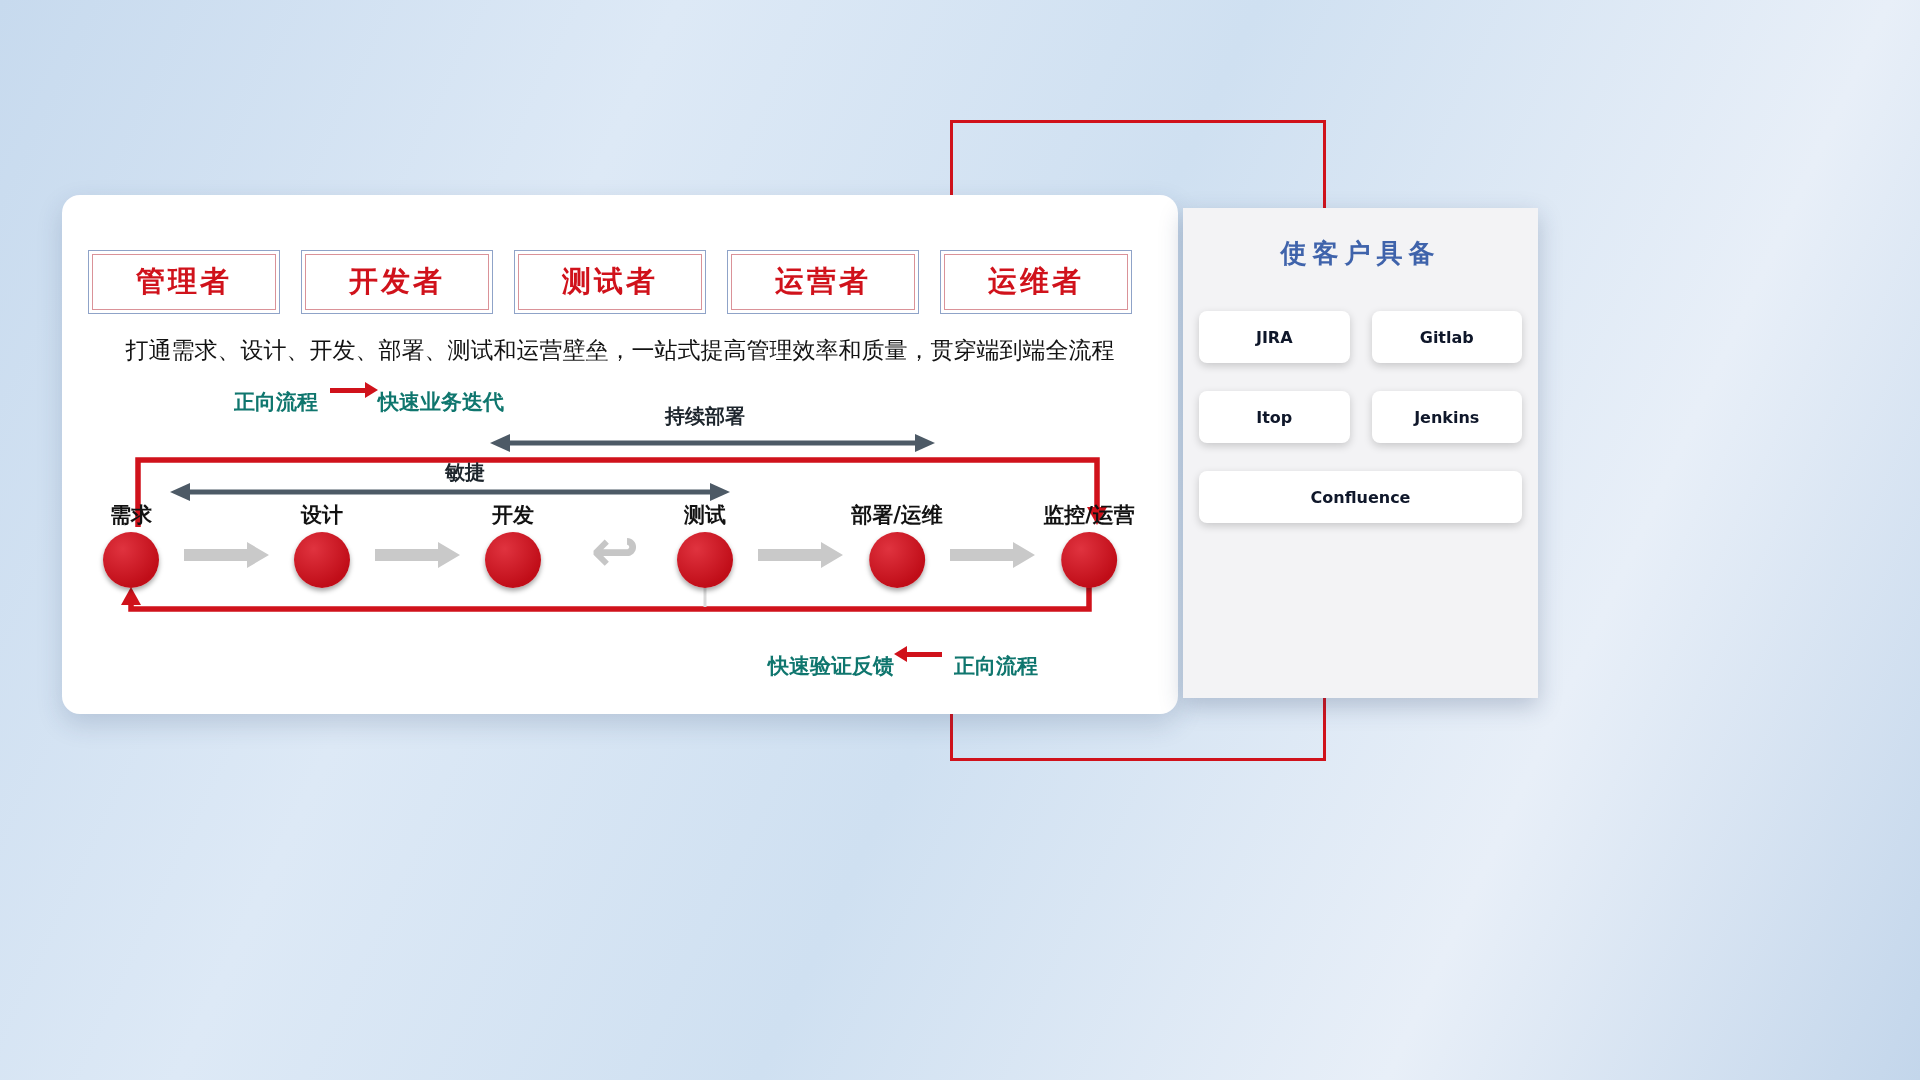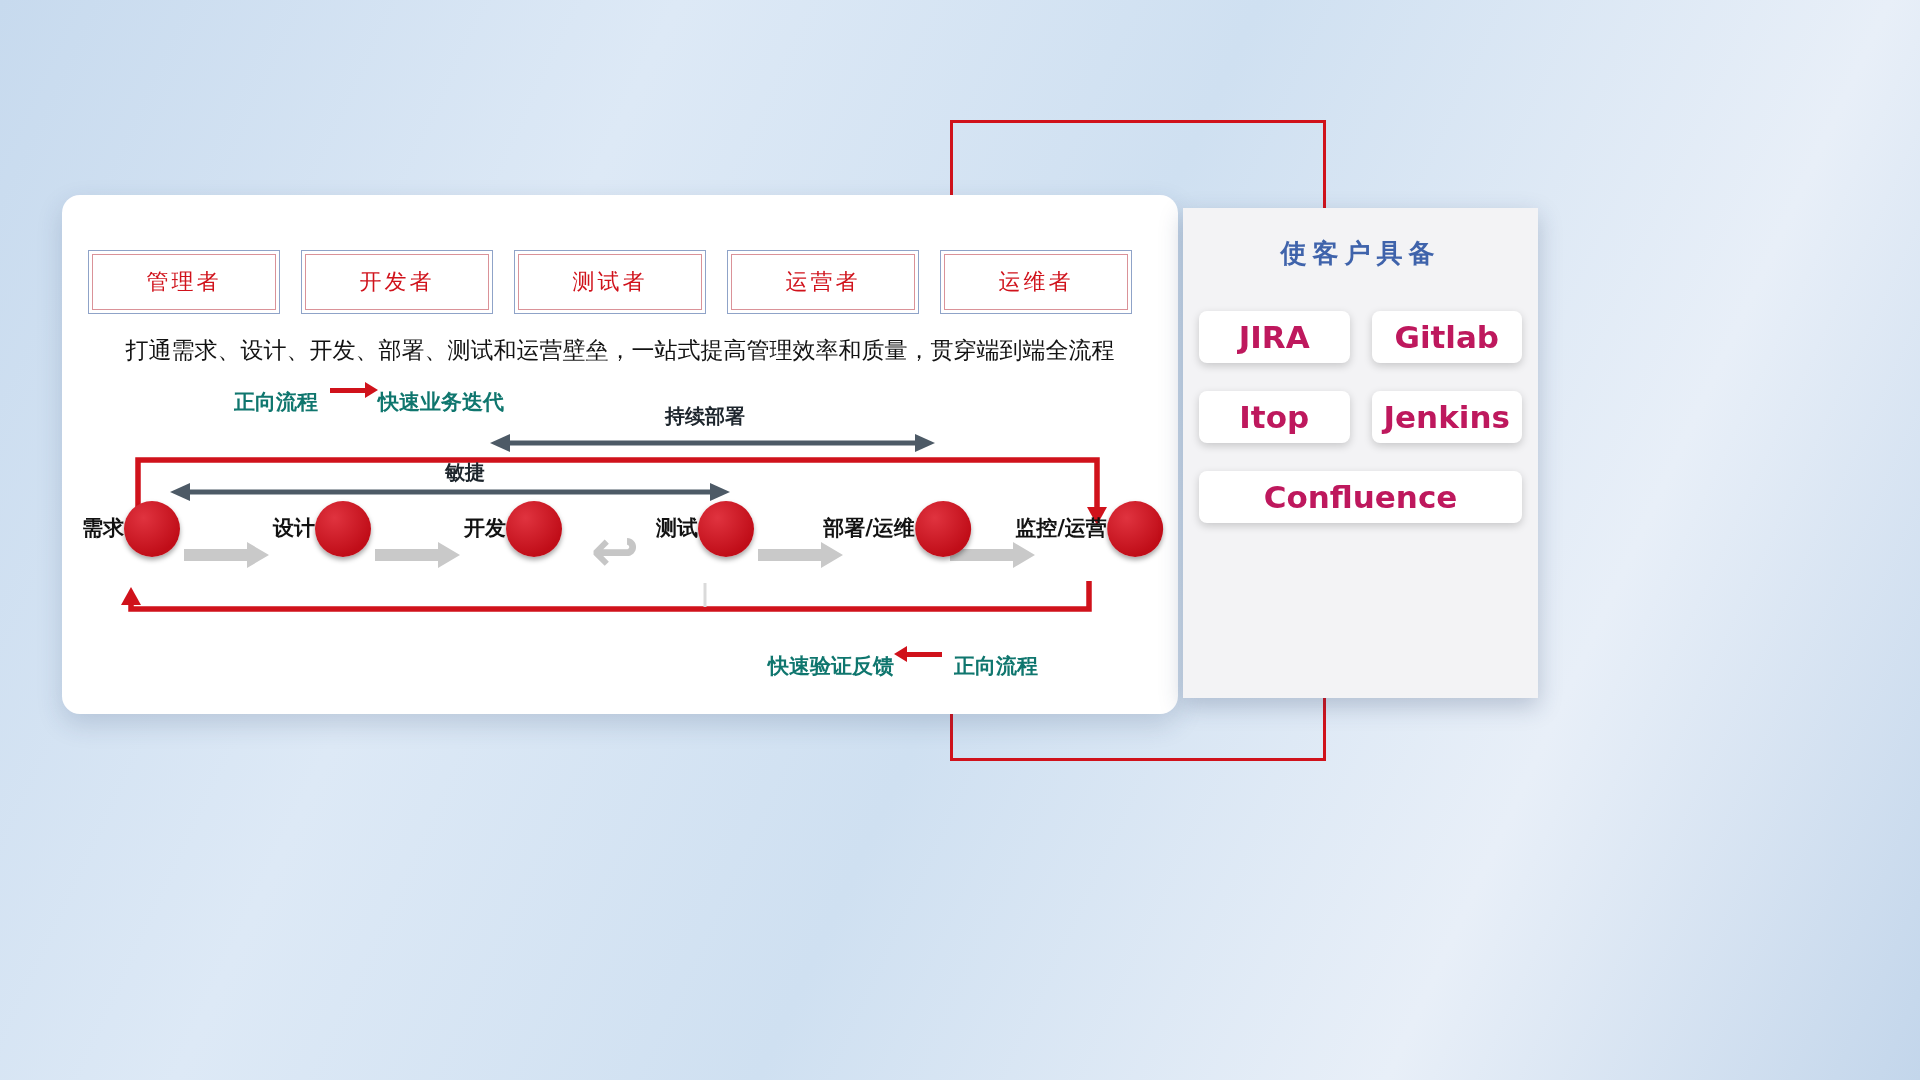--- a/index.html
+++ b/index.html
@@ -12,55 +12,55 @@
   
   .red-frame{position:absolute;left:950px;top:120px;width:376px;height:641px;border:3px solid #d0121b;z-index:1}
 
   
   .card{position:absolute;left:62px;top:195px;width:1116px;height:519px;background:#ffffff;border-radius:18px;
         box-shadow:0 10px 26px rgba(40,60,100,.18);z-index:2}
 
   .roles-row{position:absolute;left:26px;top:55px;width:1044px;display:flex;justify-content:space-between}
   .role-box{width:192px;height:64px;border:1px solid #8fa3c8;padding:3px;background:#fff}
   .role-inner{width:100%;height:100%;border:1px solid #da9298;display:flex;align-items:center;justify-content:center;
-              font-size:22px;font-weight:400;color:#d0121b;letter-spacing:3px}
+              font-size:29px;font-weight:700;color:#d0121b;letter-spacing:3px}
 
   .subtitle{position:absolute;left:0;top:140px;width:100%;text-align:center;font-size:23px;font-weight:400;color:#121212}
 
   .legend{position:absolute;display:flex;align-items:flex-start;gap:12px;font-size:21px;font-weight:700;color:#0f766e;z-index:5}
   .legend-forward{left:172px;top:193px}
   .legend-feedback{left:706px;top:457px}
   .arrow-right,.arrow-left{width:36px;height:5px;background:#d0121b;position:relative;display:inline-block}
   .arrow-right::after{content:"";position:absolute;right:-12px;top:-6px;border-left:13px solid #d0121b;
                       border-top:8px solid transparent;border-bottom:8px solid transparent}
   .arrow-left::before{content:"";position:absolute;left:-12px;top:-6px;border-right:13px solid #d0121b;
                       border-top:8px solid transparent;border-bottom:8px solid transparent}
 
   .span-label{position:absolute;text-align:center;font-size:20px;font-weight:700;color:#1d252c;z-index:4;background:transparent}
   .label-cd{left:558px;top:208px;width:170px}
   .label-agile{left:366px;top:264px;width:74px}
 
   .flow-svg{position:absolute;left:0;top:0;width:1116px;height:519px;z-index:3}
 
-  .step{position:absolute;top:306px;transform:translateX(-50%);display:flex;flex-direction:row;align-items:center;z-index:4}
+  .step{position:absolute;top:306px;transform:translateX(-50%);display:flex;flex-direction:column;align-items:center;z-index:4}
   .step-label{font-size:21px;font-weight:600;color:#121212;white-space:nowrap;margin-bottom:3px}
   .step-circle{width:56px;height:56px;border-radius:50%;
                background:radial-gradient(circle at 35% 30%,#e0333f,#c00d18 72%);
                box-shadow:0 3px 5px rgba(0,0,0,.35)}
   .loop-icon{position:absolute;left:553px;top:358px;transform:translate(-50%,-54%);font-size:58px;font-weight:700;
              color:#c6c6c6;z-index:4;line-height:1}
 
   
   .panel{position:absolute;left:1183px;top:208px;width:355px;height:490px;background:#f3f3f5;
          box-shadow:0 8px 22px rgba(40,60,100,.25);z-index:3;padding:30px 16px 0}
   .panel-title{text-align:center;color:#3f63ab;font-weight:700;font-size:26px;line-height:1.2;letter-spacing:4px}
   .panel-title .t1{margin-bottom:30px;letter-spacing:6px}
   .tools{margin-top:42px;display:grid;grid-template-columns:1fr 1fr;gap:28px 22px}
   .tool{height:52px;background:#ffffff;border-radius:8px;box-shadow:0 3px 8px rgba(0,0,0,.18);
-        display:flex;align-items:center;justify-content:center;font-size:31px;font-weight:700;color:#be185d}
+        display:flex;align-items:center;justify-content:center;font-size:16px;font-weight:700;color:#0f172a}
   .tool-wide{grid-column:1 / span 2}
 </style>
 </head>
 <body>
 
 <div class="red-frame"></div>
 
 <div class="card">
 
   <div class="roles-row">

